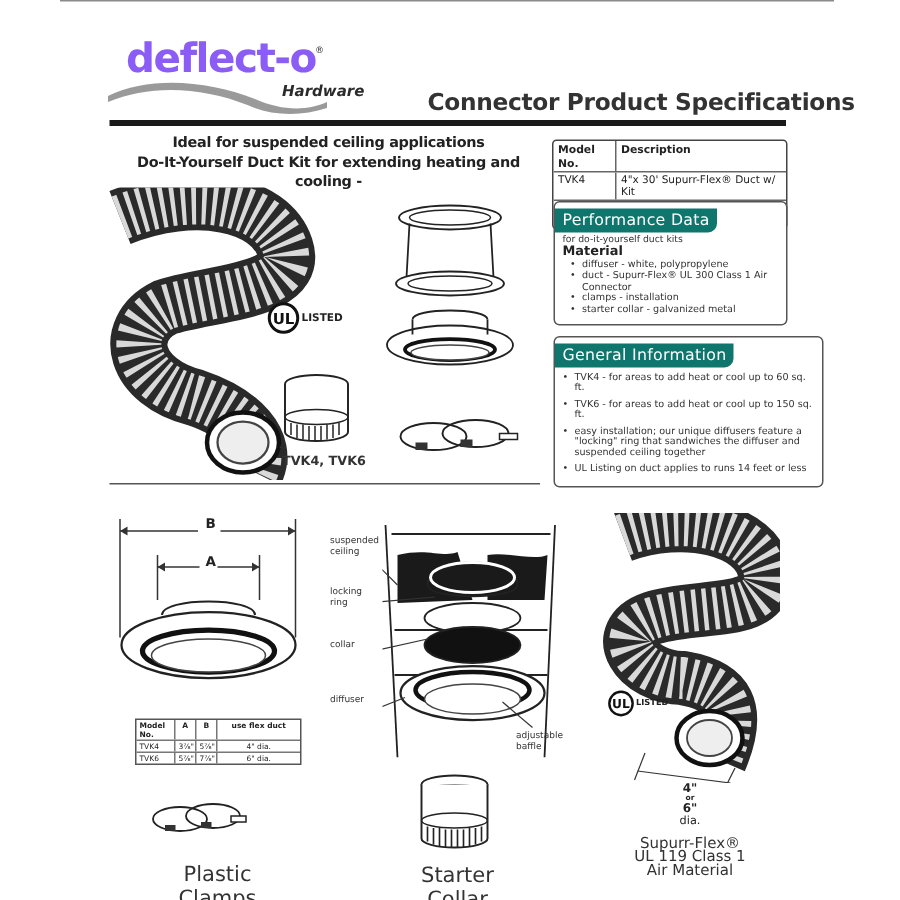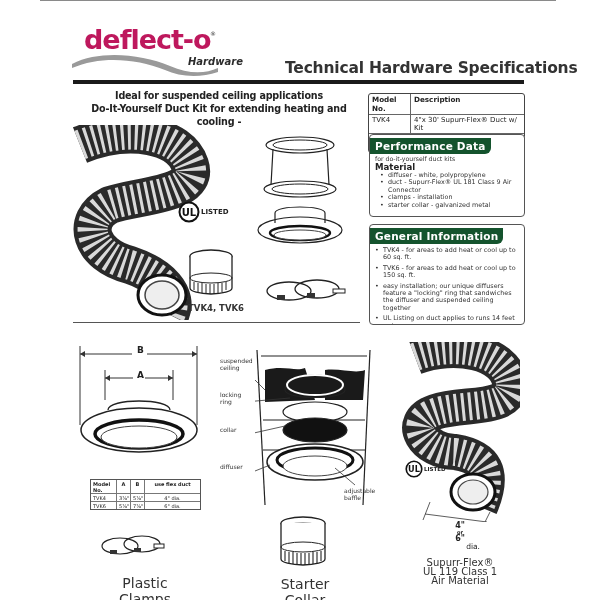--- a/index.html
+++ b/index.html
@@ -4,47 +4,47 @@
 <style>
   * { box-sizing: border-box; margin: 0; padding: 0; }
   html, body { width: 600px; height: 600px; background: #ffffff; overflow: hidden; }
   body { position: relative; font-family: "DejaVu Sans", sans-serif; color: #222; }
 
   .abs { position: absolute; }
   .top-border { left: 40px; top: 0; width: 516px; height: 1px; background: #8a8a8a; }
 
   
   .logo { left: 70px; top: 28px; width: 150px; height: 50px; }
-  .logo-main { position: absolute; left: 14px; top: -4px; font-family: "DejaVu Sans", sans-serif; font-weight: bold; font-size: 27px; letter-spacing: -1px; color: #be185d; }
+  .logo-main { position: absolute; left: 14px; top: -4px; font-family: "DejaVu Sans", sans-serif; font-weight: bold; font-size: 27px; letter-spacing: -1px; color: #8b5cf6; }
   .logo-sub { position: absolute; left: 78px; top: 28px; font-family: "DejaVu Sans", sans-serif; font-style: italic; font-weight: bold; font-size: 10px; color: #2b2b2b; padding-left: 40px; }
   .logo-reg { position: absolute; left: 140px; top: 2px; font-size: 6px; color: #333; }
   .logo-swoosh { position: absolute; left: 0; top: 24px; }
 
   .page-title { left: 285px; top: 59px; font-family: "DejaVu Sans", sans-serif; font-weight: bold; font-size: 15.5px; color: #333; letter-spacing: -0.2px; }
   .thick-rule { left: 73px; top: 80px; width: 451px; height: 4px; background: #1a1a1a; }
 
   .subtitle { left: 74px; top: 89px; width: 290px; font-family: "DejaVu Sans", sans-serif; font-weight: bold; font-size: 9.6px; line-height: 13px; color: #222; text-align: center; letter-spacing: -0.2px; }
 
   
   .model-table { left: 368px; top: 93px; width: 157px; border: 1px solid #444; border-radius: 3px; font-size: 7px; border-collapse: collapse; overflow: hidden; }
   .model-table .row { display: flex; border-top: 1px solid #666; }
   .model-table .row:first-child { border-top: none; font-weight: bold; font-size: 7.2px; }
   .model-table .c1 { width: 42px; padding: 1px 3px; border-right: 1px solid #666; }
   .model-table .c2 { flex: 1; padding: 1px 3px; text-align: left; }
 
   
   .box { border: 1px solid #555; border-radius: 4px; background: #fff; overflow: hidden; }
-  .box-head { background: #14532d; color: #fff; font-weight: bold; font-size: 10.5px; padding: 2px 5px 2px 5px; border-radius: 0 0 6px 0; display: inline-block; letter-spacing: 0.2px; }
+  .box-head { background: #0f766e; color: #fff; font-weight: normal; font-size: 10.5px; padding: 2px 5px 2px 5px; border-radius: 0 0 6px 0; display: inline-block; letter-spacing: 0.2px; }
   .perf-box { left: 369px; top: 134px; width: 156px; height: 83px; }
   .perf-sub { font-size: 6.2px; padding: 1px 5px 0; color: #333; }
   .perf-mat { font-weight: bold; font-size: 8.6px; padding: 0 5px; color: #222; }
   .bullets { list-style: none; padding: 0 4px 0 10px; font-size: 6.4px; line-height: 7.4px; color: #333; }
   .bullets li { position: relative; padding-left: 8px; }
   .bullets li::before { content: "\2022"; position: absolute; left: 0; top: 0; }
-  .gen-box { left: 369px; top: 224px; width: 156px; height: 101px; }
+  .gen-box { left: 369px; top: 224px; width: 180px; height: 101px; }
   .gen-box .bullets { padding: 3px 4px 0 5px; }
   .gen-box .bullets li { margin-bottom: 3px; }
 
   .caption { font-size: 14px; color: #333; text-align: center; }
   .section-rule { left: 73px; top: 322px; width: 287px; height: 1px; background: #555; }
 
   .dim-table { left: 90px; top: 479px; width: 111px; border: 1px solid #555; font-size: 5px; }
   .dim-table .row { display: flex; border-top: 1px solid #777; }
   .dim-table .row:first-child { border-top: none; font-weight: bold; }
   .dim-table .row > div { padding: 0.5px 2px; border-right: 1px solid #777; text-align: center; }
@@ -63,21 +63,21 @@
 
 <div class="abs logo">
   <svg class="logo-swoosh" width="150" height="26" viewBox="0 0 150 26">
     <path d="M2 12 C 30 -2, 70 2, 100 14 C 118 22, 135 22, 148 16 L148 20 C 130 26, 110 25, 95 18 C 65 6, 30 4, 2 16 Z" fill="#9a9a9a"></path>
   </svg>
   <span class="logo-main">deflect-o</span>
   <span class="logo-reg">®</span>
   <span class="logo-sub">Hardware</span>
 </div>
 
-<div class="abs page-title">Technical Hardware Specifications</div>
+<div class="abs page-title">Connector Product Specifications</div>
 <div class="abs thick-rule"></div>
 
 <div class="abs subtitle">
   <div>Ideal for suspended ceiling applications</div>
   <div>Do-It-Yourself Duct Kit for extending heating and cooling -</div>
 </div>
 
 <div class="abs model-table">
   <div class="row">
     <div class="c1">Model No.</div>
@@ -92,21 +92,21 @@
     <div class="c2">6"x 30' Supurr-Flex® Duct w/ Kit</div>
   </div>
 </div>
 
 <div class="abs box perf-box">
   <div class="box-head">Performance Data</div>
   <div class="perf-sub">for do-it-yourself duct kits</div>
   <div class="perf-mat">Material</div>
   <ul class="bullets">
     <li>diffuser - white, polypropylene</li>
-    <li>duct - Supurr-Flex® UL 181 Class 9 Air Connector</li>
+    <li>duct - Supurr-Flex® UL 300 Class 1 Air Connector</li>
     <li>clamps - installation</li>
     <li>starter collar - galvanized metal</li>
   </ul>
 </div>
 
 <div class="abs box gen-box">
   <div class="box-head">General Information</div>
   <ul class="bullets">
     <li>TVK4 - for areas to add heat or cool up to 60 sq. ft.</li>
     <li>TVK6 - for areas to add heat or cool up to 150 sq. ft.</li>
@@ -263,21 +263,21 @@
     <circle cx="11" cy="11" r="9.5" fill="#fff" stroke="#111" stroke-width="2"></circle>
     <text x="11" y="15" text-anchor="middle" font-family="DejaVu Sans, sans-serif" font-weight="bold" font-size="10" fill="#111">UL</text>
   </svg>
   <span style="font-size:5.5px;font-weight:bold;margin-left:1px;">LISTED</span>
 </div>
 
 <div class="abs" style="left:440px;top:522px;width:40px;text-align:center;line-height:8px;">
   <div style="font-weight:bold;font-size:8px;">4"</div>
   <div style="font-size:5px;font-weight:bold;line-height:5px;">or</div>
   <div style="font-weight:bold;font-size:8px;">6"</div>
-  <div style="font-size:7.5px;text-align:right;">dia.</div>
+  <div style="font-size:7.5px;">dia.</div>
 </div>
 
 <div class="abs caption" style="left:420px;top:558px;width:80px;line-height:9px;font-size:10px;">
   <div>Supurr-Flex®</div>
   <div>UL 119 Class 1</div>
   <div>Air Material</div>
 </div>
 
 <svg class="abs" style="left:100px;top:530px" width="70" height="30" viewBox="0 0 70 30">
   <ellipse cx="20" cy="16" rx="18" ry="8" fill="none" stroke="#222" stroke-width="1.2"></ellipse>

